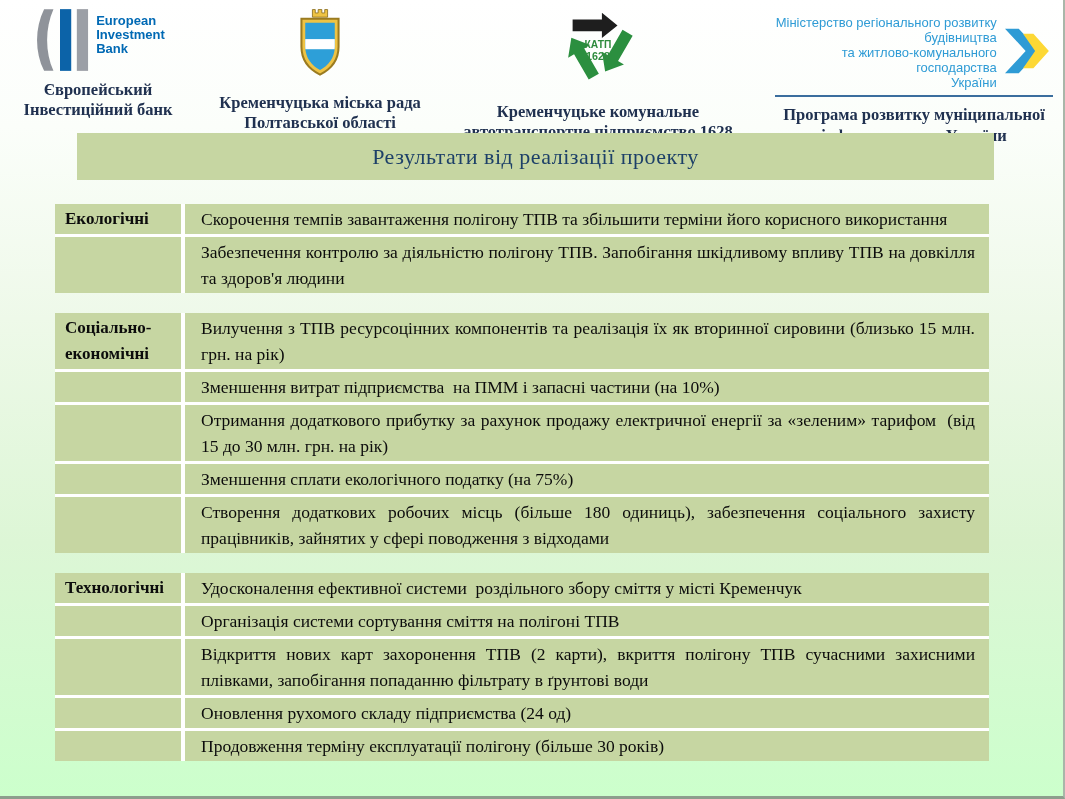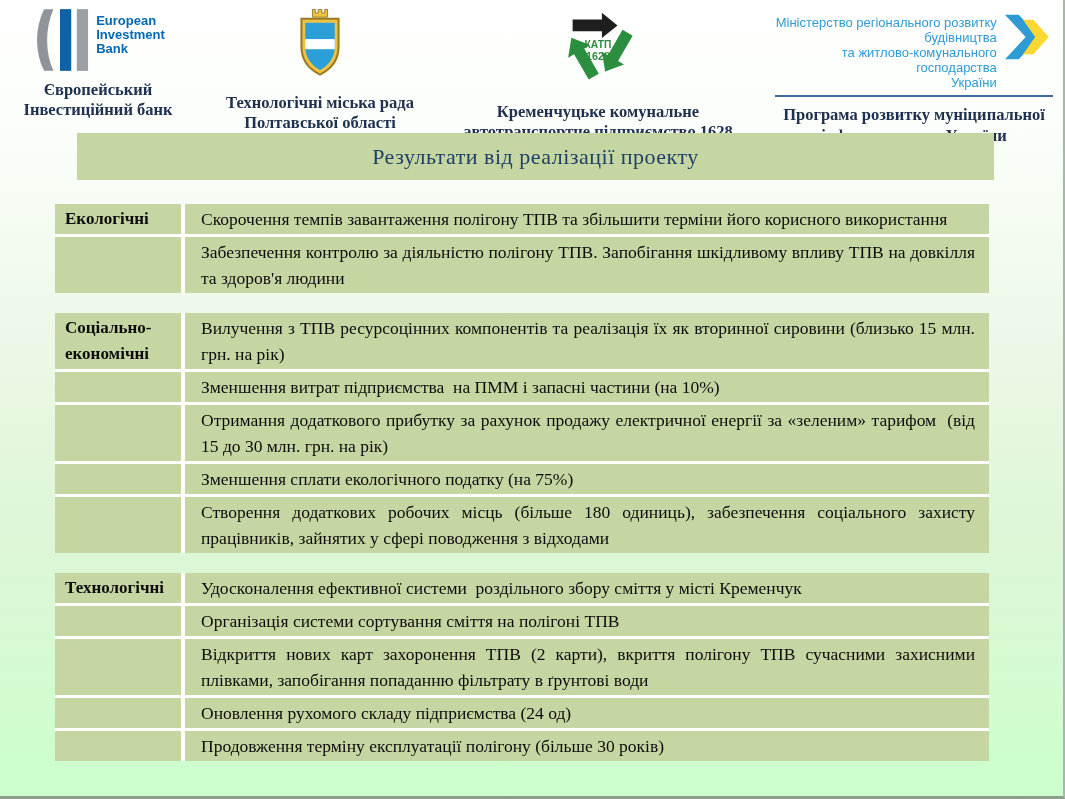--- a/index.html
+++ b/index.html
@@ -26,21 +26,21 @@
   .eib-wordmark{font-family:"Liberation Sans","DejaVu Sans",sans-serif;font-weight:bold;color:#0069b4;font-size:13px;line-height:1.08;text-align:left;padding-top:6px;}
   .eib-wordmark span{display:block;}
   
   .org-city{left:200px;top:4px;width:240px;}
   .org-city .org-name{margin-top:3px;}
   
   .org-katp{left:448px;top:2px;width:300px;}
   .org-katp .org-name{margin-top:14px;}
   
   .org-ministry{right:10px;top:12px;width:278px;text-align:right;}
-  .ministry-top{display:flex;justify-content:flex-end;align-items:flex-start;gap:8px;}
+  .ministry-top{display:flex;justify-content:flex-end;align-items:center;gap:8px;}
   .ministry-caption{
     font-family:"Liberation Sans","DejaVu Sans",sans-serif;
     color:#2e9bd5;font-size:13px;line-height:1.16;text-align:right;padding-top:3px;
   }
   .ministry-caption span{display:block;}
   .ministry-divider{border:none;border-top:2px solid #3b6e9e;margin:5px 0 8px 0;}
   .org-ministry .org-name{text-align:center;}
   
   .title-bar{
     position:absolute;left:77px;top:133px;width:917px;height:47px;
@@ -96,21 +96,21 @@
       <svg width="54" height="82" viewBox="0 0 64 88">
         <path d="M23,2 h3.4 v4 h3.4 v-4 h4.4 v4 h3.4 v-4 h3.4 v9 h-18 z" fill="#eec344" stroke="#8a6d1f" stroke-width="1"></path>
         <path d="M10,13 h44 v33 c0,17 -10,27 -22,33 c-12,-6 -22,-16 -22,-33 z" fill="#eec344" stroke="#9a7b20" stroke-width="2.4"></path>
         <path id="inner" d="M14.5,17.5 h35 v28.5 c0,13.5 -8,22.5 -17.5,27.5 c-9.5,-5 -17.5,-14 -17.5,-27.5 z" fill="#2d9fd8"></path>
         <clipPath id="cp">
             <path d="M14.5,17.5 h35 v28.5 c0,13.5 -8,22.5 -17.5,27.5 c-9.5,-5 -17.5,-14 -17.5,-27.5 z"></path>
           </clipPath>
         <rect x="10" y="37" width="44" height="12" fill="#ffffff" clip-path="url(#cp)"></rect>
       </svg>
       <div class="org-name">
-        <span>Технологічні міська рада</span>
+        <span>Кременчуцька міська рада</span>
         <span>Полтавської області</span>
       </div>
     </div>
 
     <div class="org org-katp">
       <svg width="82" height="82" viewBox="0 0 84 84">
         <g>
           <path d="M16,18 H46 V11 L62,24 46,37 V30 H16 Z" fill="#1e1e1e"></path>
           <path d="M16,18 H46 V11 L62,24 46,37 V30 H16 Z" fill="#2b8f3f" transform="rotate(120 42 44)"></path>
           <path d="M16,18 H46 V11 L62,24 46,37 V30 H16 Z" fill="#2b8f3f" transform="rotate(240 42 44)"></path>

